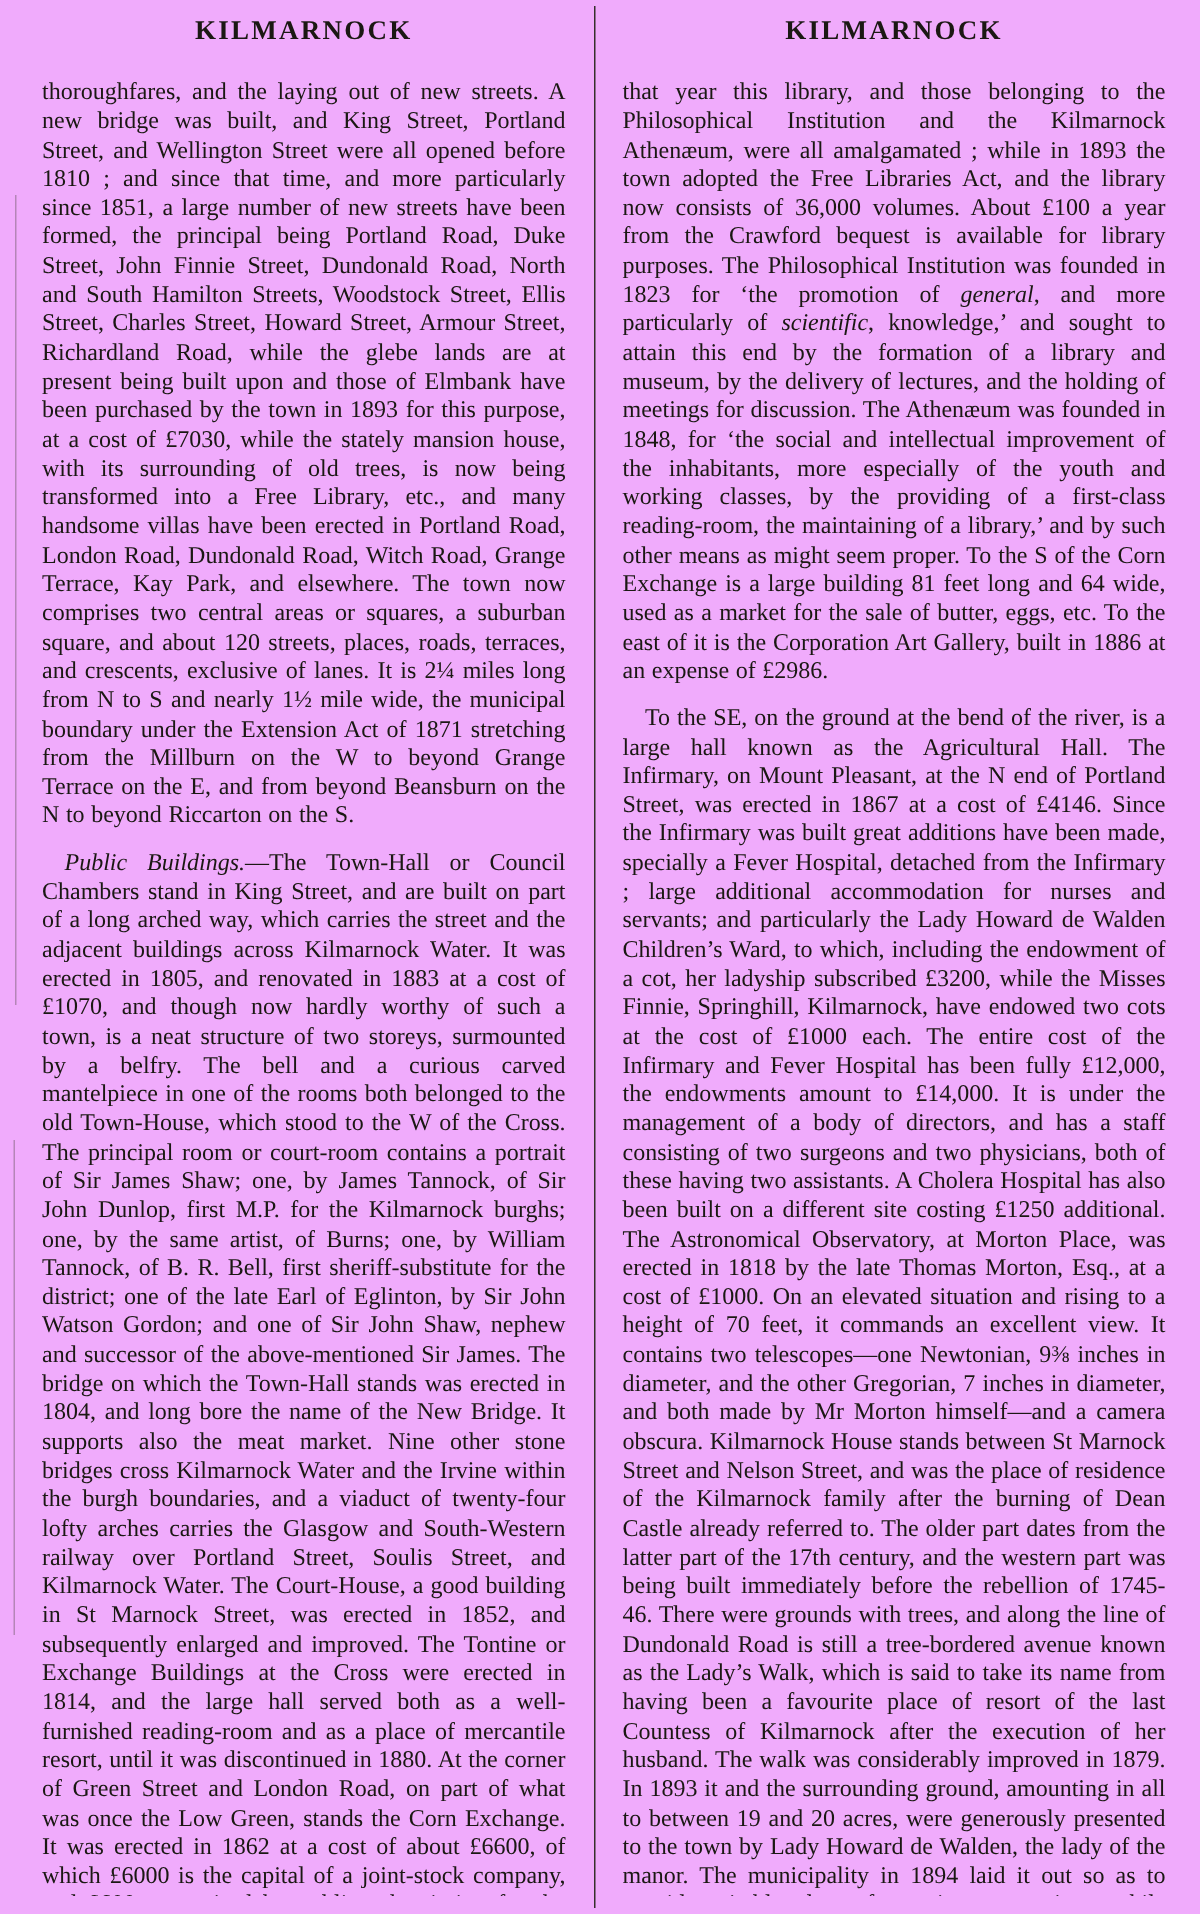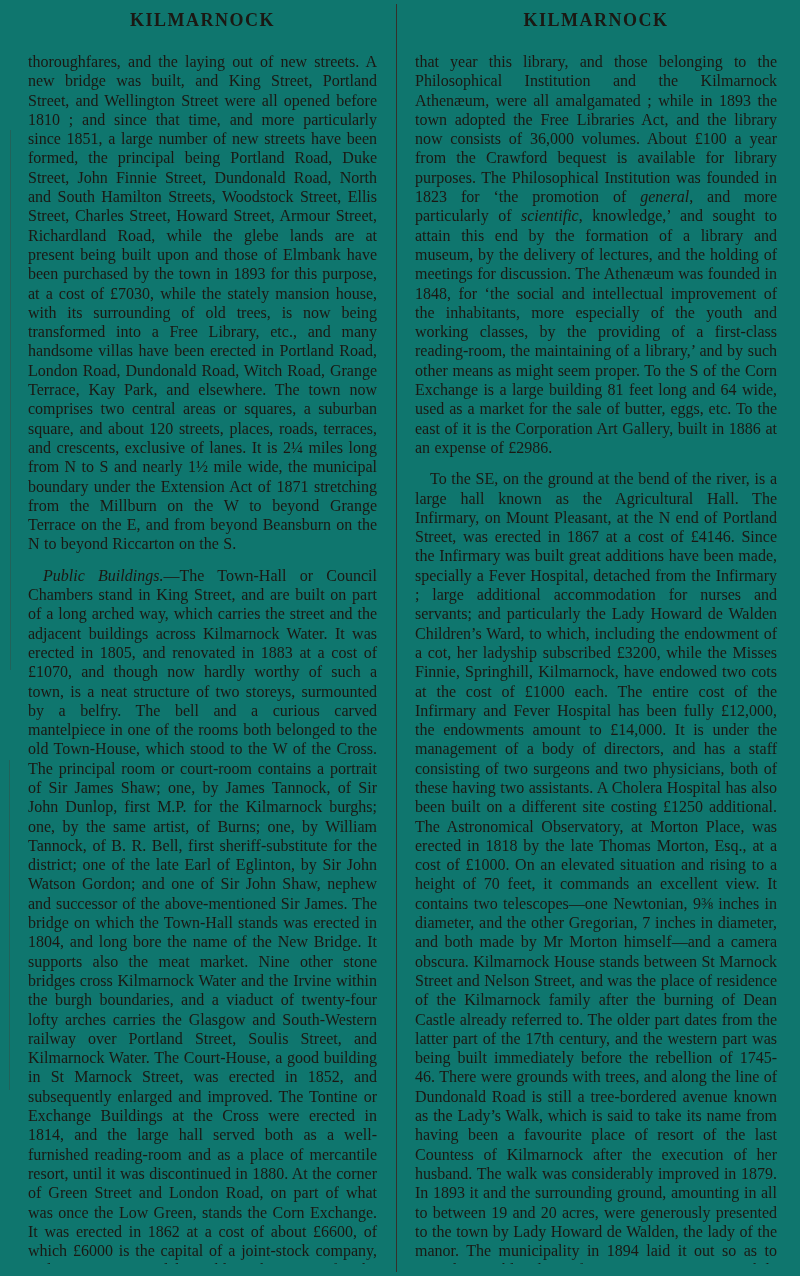--- a/index.html
+++ b/index.html
@@ -9,21 +9,21 @@
     height: 1276px;
     background: #fdfdfb;
     font-family: "Liberation Serif", serif;
     color: #1b1813;
   }
   .page {
     position: relative;
     width: 800px;
     height: 1276px;
     overflow: hidden;
-    background: #0f766e;
+    background: #f0abfc;
   }
   .column-rule {
     position: absolute;
     left: 396px;
     top: 4px;
     width: 1px;
     height: 1268px;
     background: #35302a;
   }
   .scan-mark {

